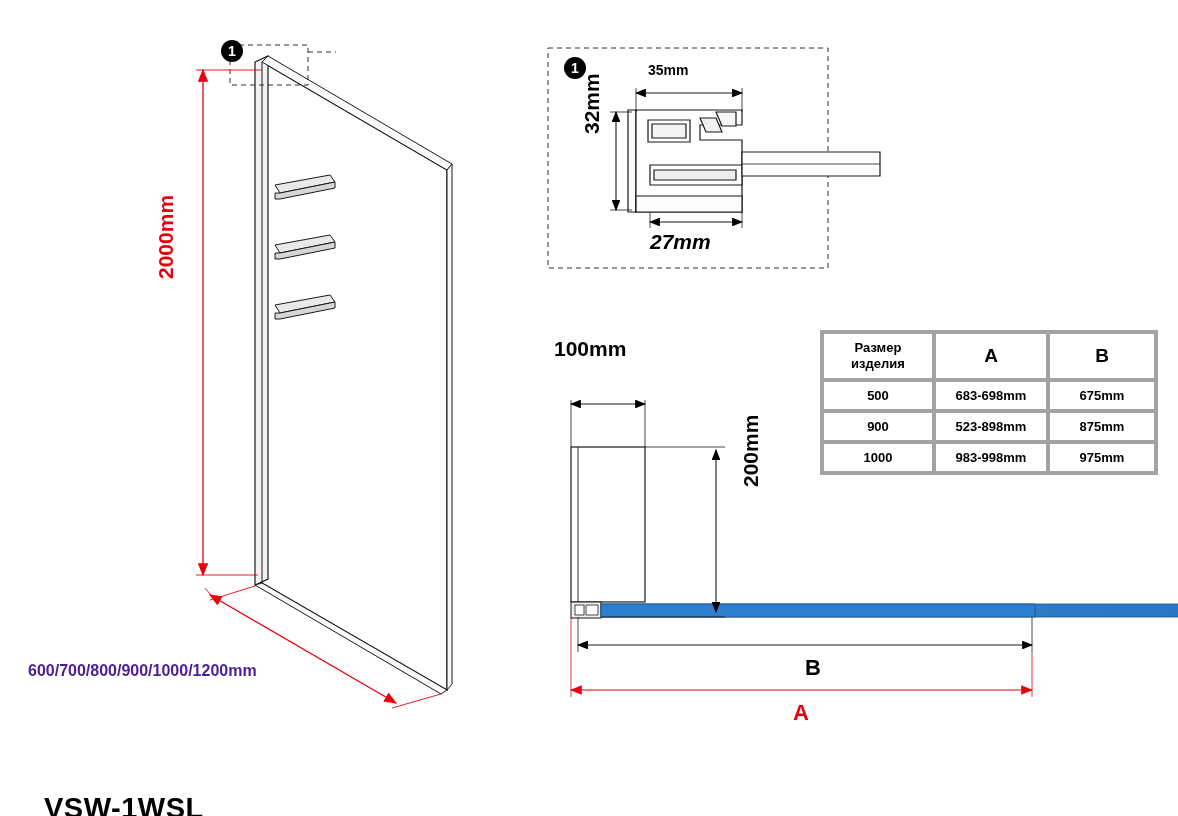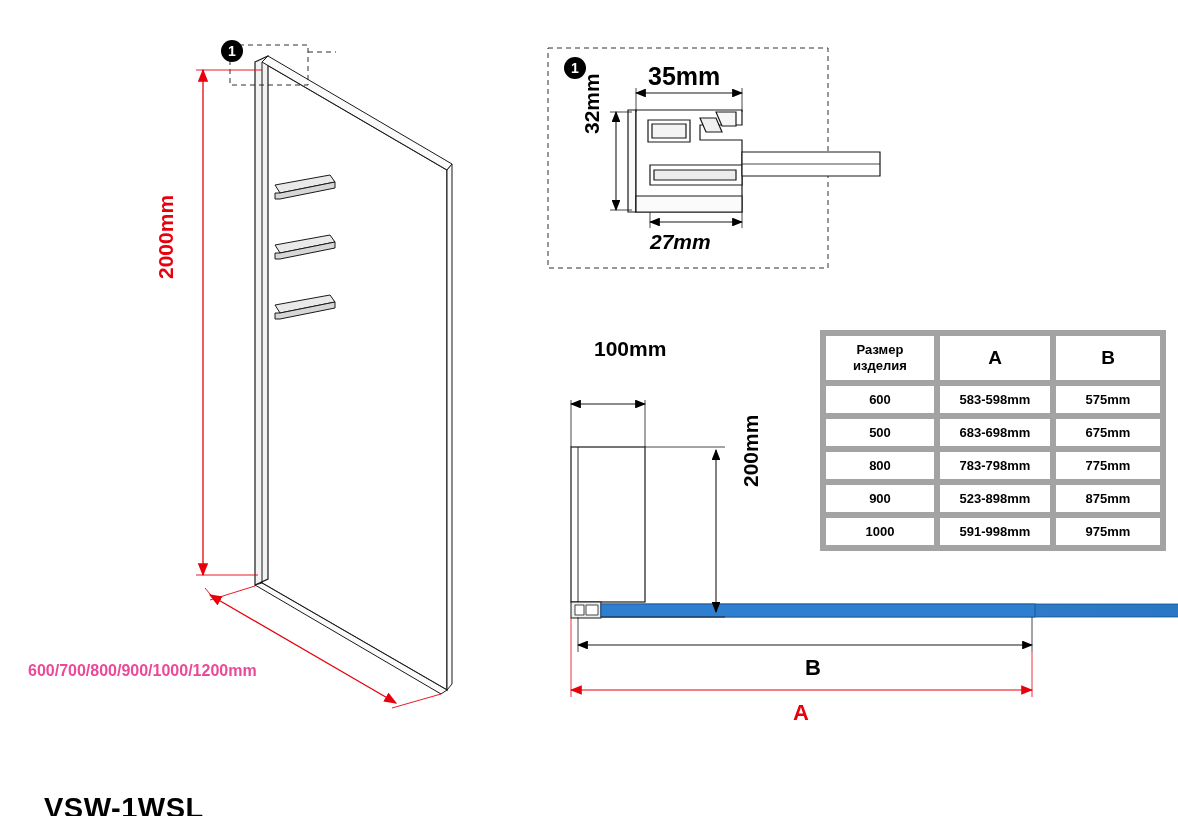--- a/index.html
+++ b/index.html
@@ -22,26 +22,26 @@
     margin-top:44px;
   }
 
   
   .d2000{
     left:154px;top:279px;
     font-size:21px;font-weight:bold;color:#e8000d;
     transform:rotate(-90deg);
     transform-origin:left top;
   }
-  .dwidths{left:28px;top:662px;font-size:16px;font-weight:bold;color:#ec4899;}
-  .d35{left:648px;top:62px;font-size:25px;font-weight:bold;color:#000;}
+  .dwidths{left:28px;top:662px;font-size:16px;font-weight:bold;color:#4c1d95;}
+  .d35{left:648px;top:62px;font-size:14px;font-weight:bold;color:#000;}
   .d27{left:650px;top:230px;font-size:21px;font-weight:bold;color:#000;font-style:italic;}
   .d32{left:580px;top:134px;font-size:21px;font-weight:bold;color:#000;
        transform:rotate(-90deg);transform-origin:left top;}
-  .d100{left:554px;top:337px;font-size:21px;font-weight:bold;color:#000;margin-left:40px;}
+  .d100{left:554px;top:337px;font-size:21px;font-weight:bold;color:#000;}
   .d200{left:739px;top:487px;font-size:21px;font-weight:bold;color:#000;
         transform:rotate(-90deg);transform-origin:left top;}
   .labB{left:805px;top:655px;font-size:22px;font-weight:bold;color:#000;}
   .labA{left:793px;top:700px;font-size:22px;font-weight:bold;color:#e8000d;}
 
   
   .callout{
     position:absolute;width:22px;height:22px;border-radius:50%;
     background:#000;color:#fff;font-size:14px;font-weight:bold;
     display:flex;align-items:center;justify-content:center;
@@ -49,21 +49,21 @@
   .callout1{left:221px;top:40px;}
   .callout2{left:564px;top:57px;}
 
   
   .tbl{
     position:absolute;left:820px;top:330px;
     border-collapse:collapse;
     font-size:13px;color:#000;
   }
   .tbl td,.tbl th{
-    border:6px solid #a3a3a3;
+    border:4px solid #a3a3a3;
     text-align:center;
     padding:0;
     height:27px;
   }
   .tbl .c0{width:108px;}
   .tbl .c1{width:110px;}
   .tbl .c2{width:104px;}
   .tbl thead td{height:44px;font-weight:bold;line-height:1.25;}
   .tbl thead .hdr-ab{font-size:19px;font-weight:bold;}
   .tbl tbody td{font-weight:bold;font-size:13px;}
@@ -231,40 +231,30 @@
         <td class="c0">
           <div>Размер</div>
           <div>изделия</div>
         </td>
         <td class="c1 hdr-ab">A</td>
         <td class="c2 hdr-ab">B</td>
       </tr>
     </thead>
     <tbody>
       <tr>
-        <td>600</td>
-        <td>583-598mm</td>
-        <td>575mm</td>
-      </tr>
-      <tr>
         <td>500</td>
         <td>683-698mm</td>
         <td>675mm</td>
       </tr>
       <tr>
-        <td>800</td>
-        <td>783-798mm</td>
-        <td>775mm</td>
-      </tr>
-      <tr>
         <td>900</td>
         <td>523-898mm</td>
         <td>875mm</td>
       </tr>
       <tr>
         <td>1000</td>
-        <td>591-998mm</td>
+        <td>983-998mm</td>
         <td>975mm</td>
       </tr>
     </tbody>
   </table>
 
 </div>
 
 </body></html>

